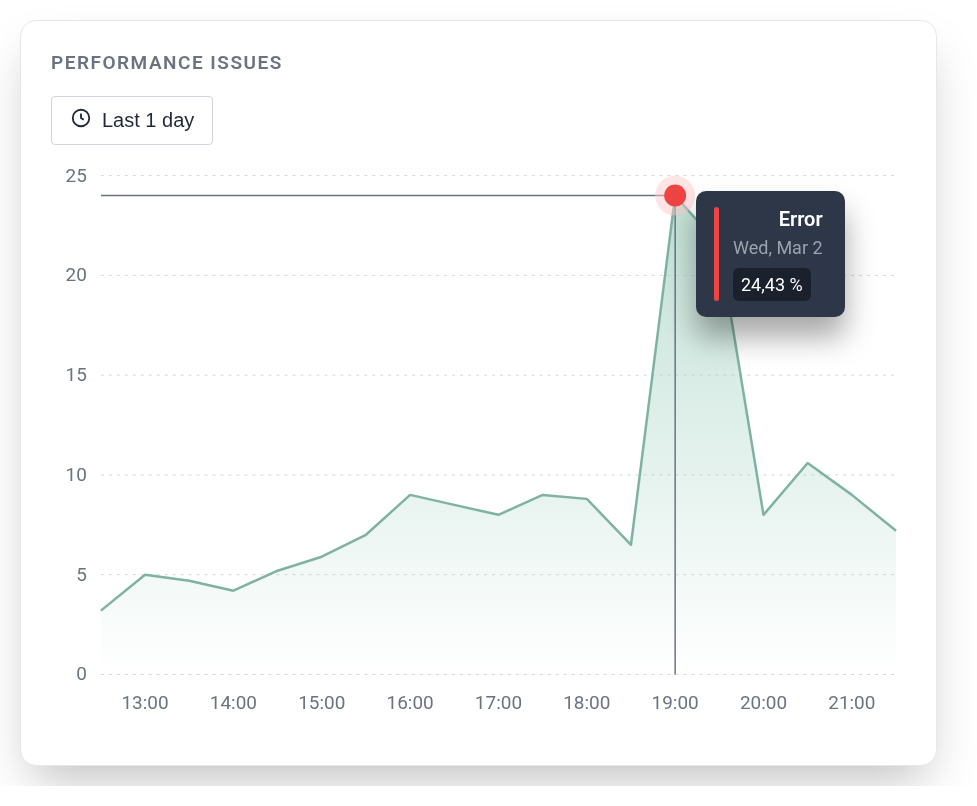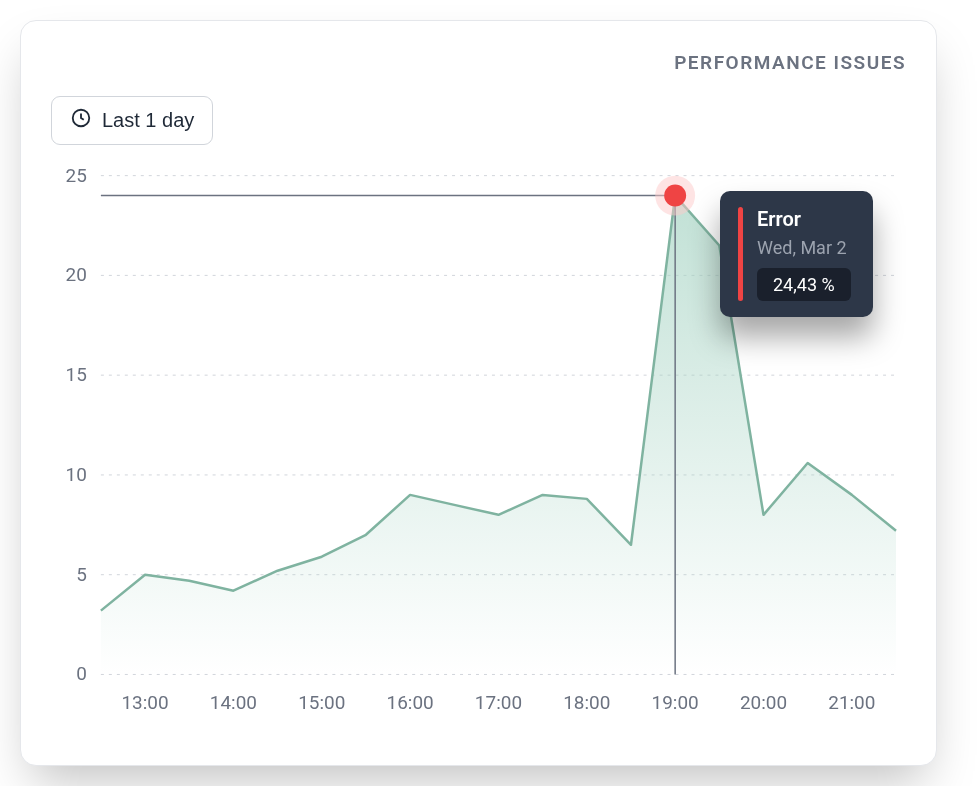--- a/index.html
+++ b/index.html
@@ -17,29 +17,28 @@
       padding: 30px 30px 20px 30px;
       box-shadow: 0 25px 50px -12px rgba(0,0,0,0.25);
       position: relative;
     }
     .title {
       color: #6b7280;
       font-size: 19px;
       font-weight: 600;
       letter-spacing: 1.5px;
       margin-bottom: 22px;
-      text-align: right;
     }
     .range-btn {
       display: inline-flex;
       align-items: center;
       gap: 10px;
       padding: 10px 18px;
       border: 1px solid #d1d5db;
-      border-radius: 9px;
+      border-radius: 4px;
       background: #ffffff;
       color: #1f2937;
       font-size: 20px;
       font-weight: 500;
       cursor: pointer;
     }
     .range-btn svg { width: 22px; height: 22px; }
     .chart-wrap {
       position: relative;
       margin-top: 20px;
@@ -89,21 +88,21 @@
       border-radius: 3px;
     }
     .tooltip-content { display: flex; flex-direction: column; gap: 6px; }
     .tooltip-title { color: #ffffff; font-size: 20px; font-weight: 600; }
     .tooltip-date { color: #9ca3af; font-size: 18px; }
     .tooltip-value {
       display: inline-block;
       background: #1a202c;
       color: #ffffff;
       font-size: 18px;
-      padding: 6px 16px;
+      padding: 6px 8px;
       border-radius: 6px;
       margin-top: 4px;
       width: fit-content;
     }
   </style>
 </head>
 <body>
 
 <div class="card">
   <div class="title">PERFORMANCE ISSUES</div>
@@ -147,21 +146,21 @@
         <text x="625.6111111111111" y="545" text-anchor="middle" class="x-axis" font-size="19" fill="#6b7280">19:00</text>
         <text x="714.1666666666667" y="545" text-anchor="middle" class="x-axis" font-size="19" fill="#6b7280">20:00</text>
         <text x="802.7222222222222" y="545" text-anchor="middle" class="x-axis" font-size="19" fill="#6b7280">21:00</text>
         <path d="M 50 446 L 94.27777777777777 410 L 138.55555555555554 416 L 182.83333333333331 426 L 227.11111111111111 406 L 271.3888888888889 392 L 315.66666666666663 370 L 359.94444444444446 330 L 404.22222222222223 339.99999999999994 L 448.5 349.99999999999994 L 492.77777777777777 330 L 537.0555555555557 333.99999999999994 L 581.3333333333333 380 L 625.6111111111111 30.000000000000018 L 669.8888888888889 80 L 714.1666666666667 349.99999999999994 L 758.4444444444445 298.00000000000006 L 802.7222222222222 330 L 847 366 L 847 510 L 50 510 Z" class="area-path"></path>
         <path d="M 50 446 L 94.27777777777777 410 L 138.55555555555554 416 L 182.83333333333331 426 L 227.11111111111111 406 L 271.3888888888889 392 L 315.66666666666663 370 L 359.94444444444446 330 L 404.22222222222223 339.99999999999994 L 448.5 349.99999999999994 L 492.77777777777777 330 L 537.0555555555557 333.99999999999994 L 581.3333333333333 380 L 625.6111111111111 30.000000000000018 L 669.8888888888889 80 L 714.1666666666667 349.99999999999994 L 758.4444444444445 298.00000000000006 L 802.7222222222222 330 L 847 366" class="line-path"></path>
         <line x1="50" y1="30.000000000000018" x2="625.6111111111111" y2="30.000000000000018" class="crosshair"></line>
         <line x1="625.6111111111111" y1="30.000000000000018" x2="625.6111111111111" y2="510" class="crosshair"></line>
         <circle cx="625.6111111111111" cy="30.000000000000018" r="20" class="highlight-ring"></circle>
         <circle cx="625.6111111111111" cy="30.000000000000018" r="11" class="highlight-dot"></circle>
       </svg>
-    <div class="tooltip" id="tooltip" style="left: 669px; top: 26px;">
+    <div class="tooltip" id="tooltip" style="left: 645px; top: 26px; text-align: right;">
       <div class="tooltip-bar"></div>
       <div class="tooltip-content">
         <div class="tooltip-title">Error</div>
         <div class="tooltip-date">Wed, Mar 2</div>
         <div class="tooltip-value">24,43 %</div>
       </div>
     </div>
   </div>
 </div>
 

